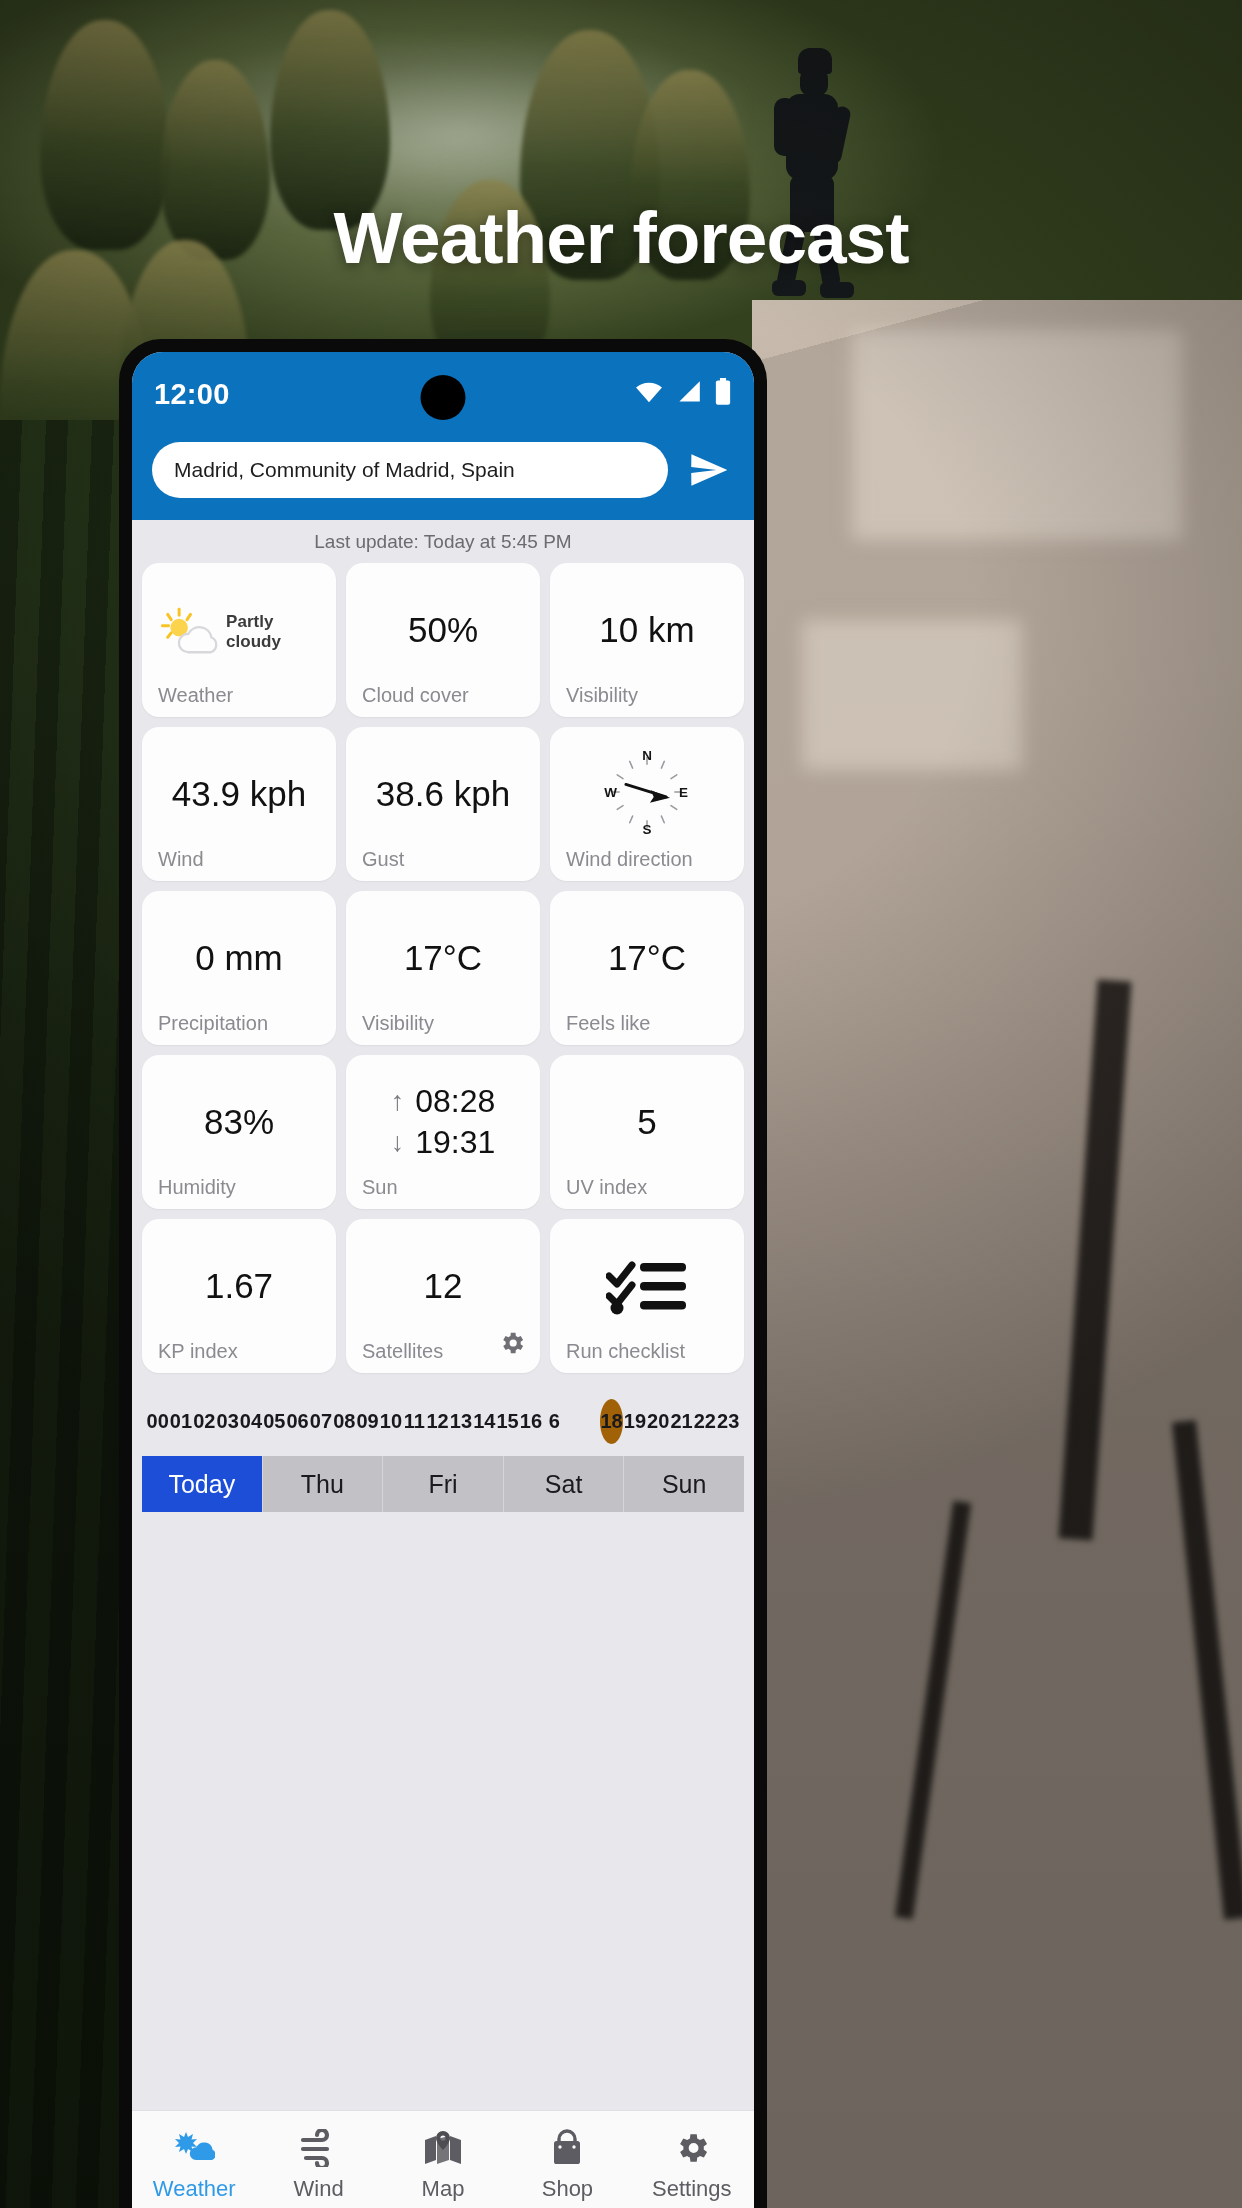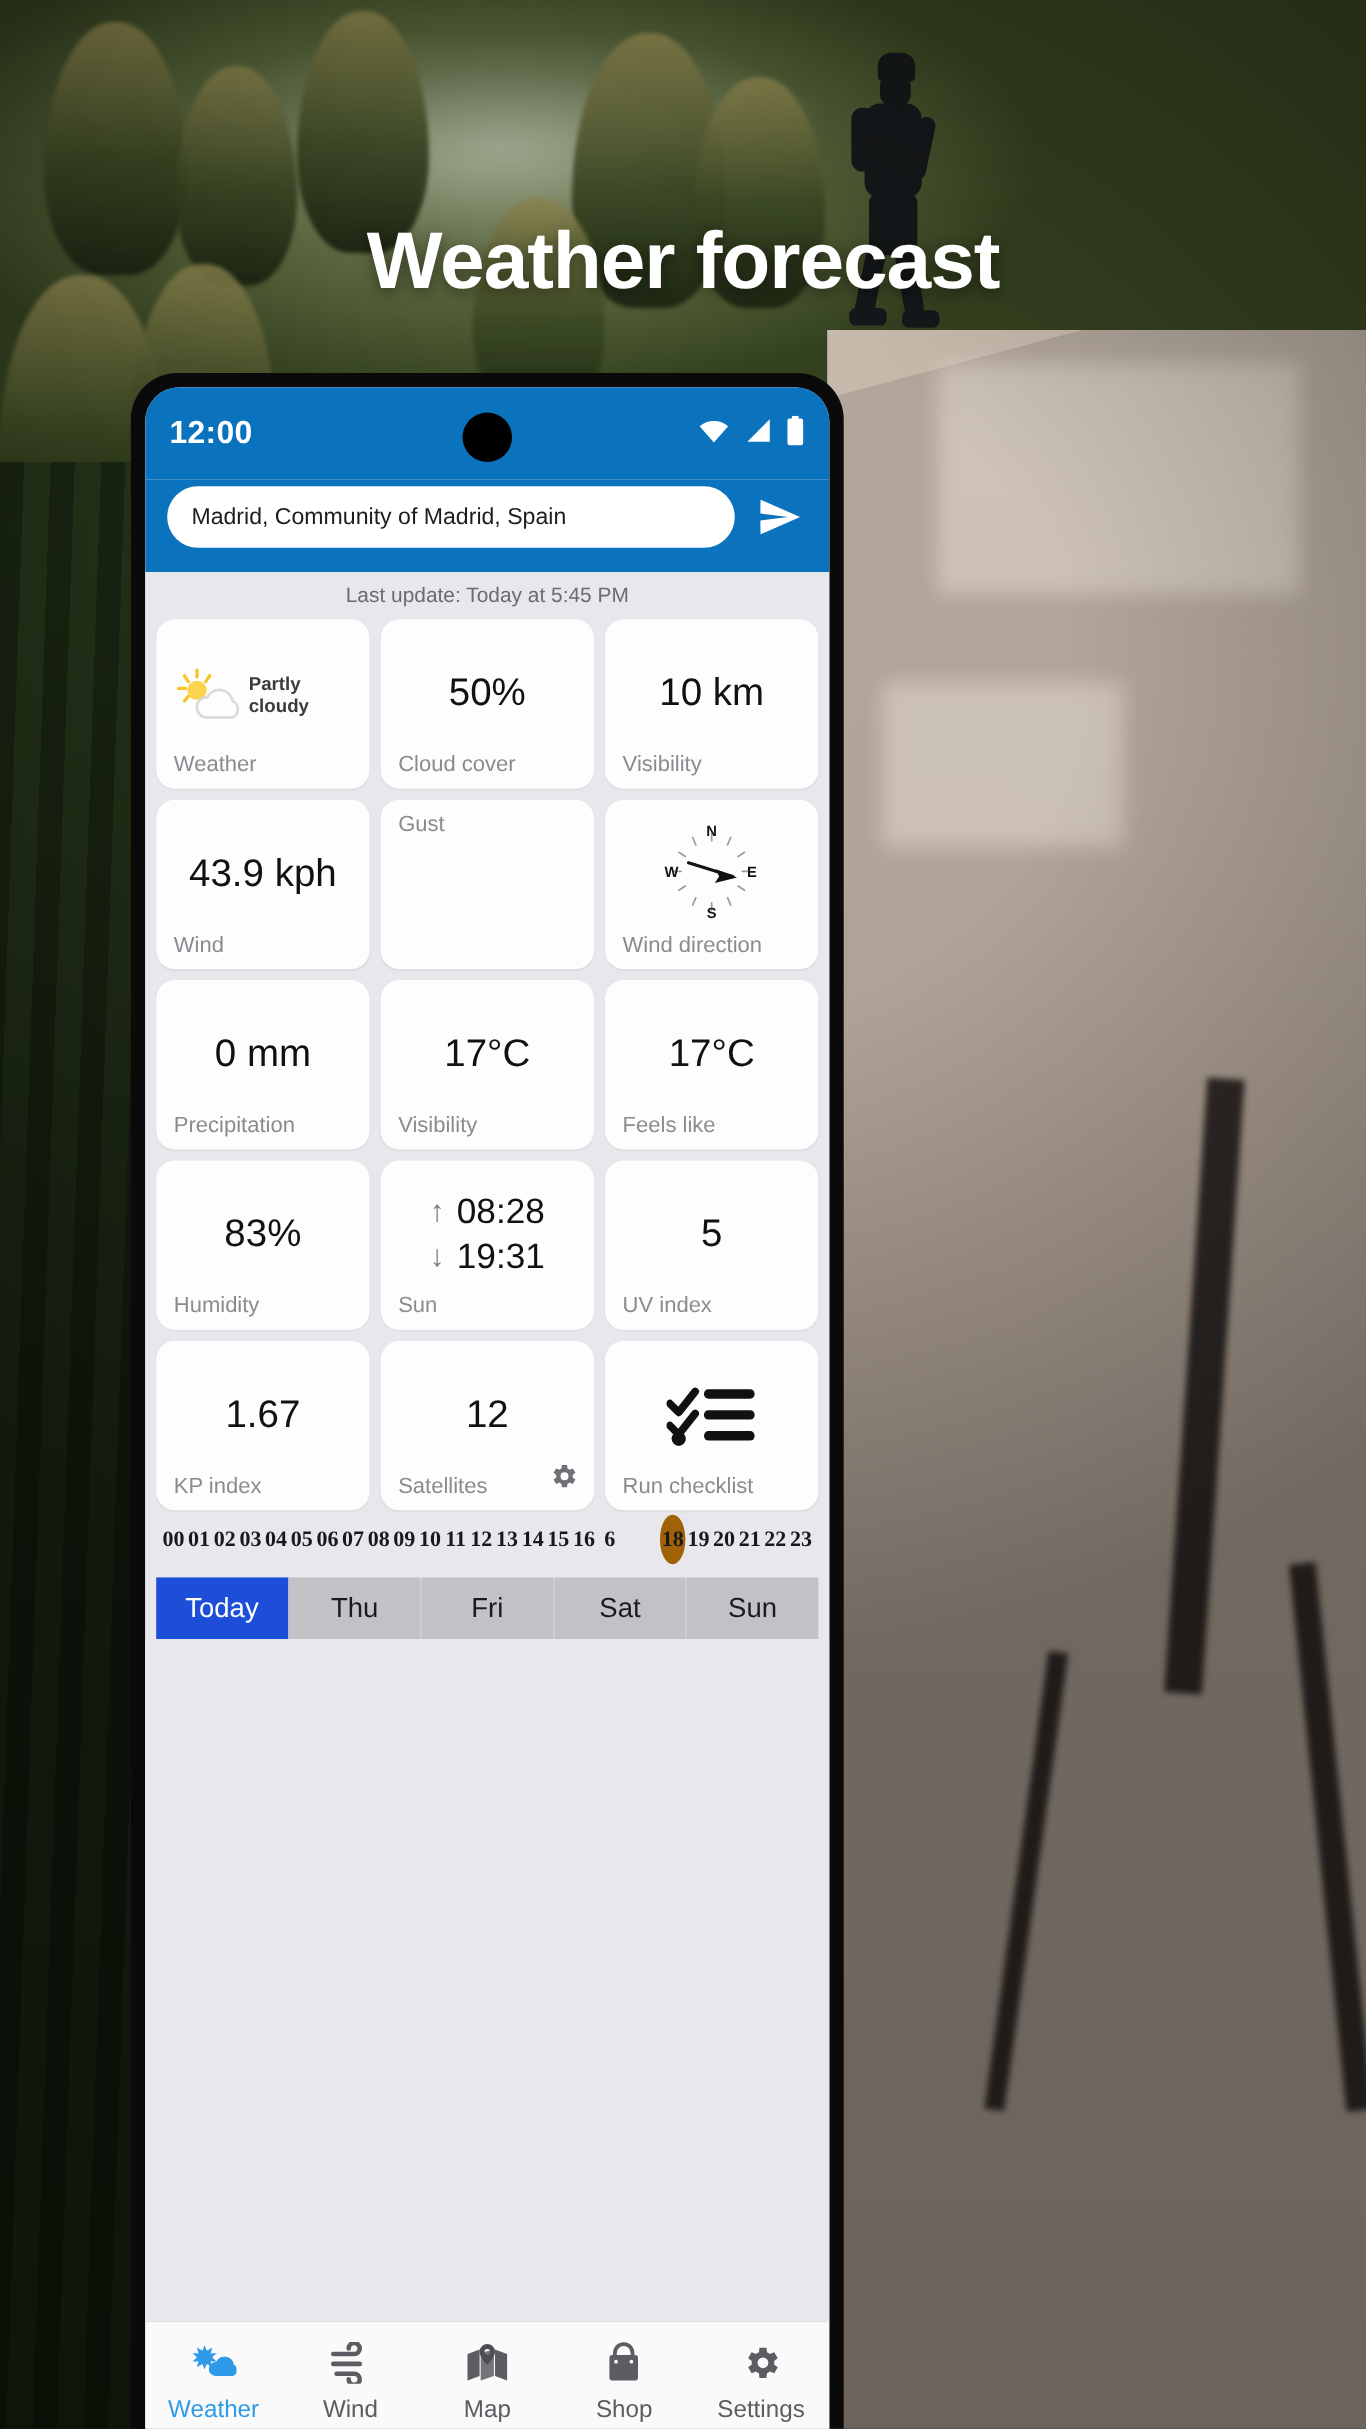--- a/index.html
+++ b/index.html
@@ -142,21 +142,21 @@
   .weather-cond { font-size:17px; font-weight:bold; color:#3b3b3b; }
   .sun-lines { flex:1; display:flex; flex-direction:column; align-items:center; justify-content:center; gap:4px; }
   .sun-line { font-size:32px; color:#111; display:flex; align-items:center; gap:11px; }
   .sun-arrow { color:#7c7c82; font-size:27px; }
   .gear-corner { position:absolute; right:14px; bottom:12px; }
   .checklist-wrap { flex:1; display:flex; align-items:center; justify-content:center; }
 
   
   #hours {
     display:flex; align-items:center; justify-content:space-between;
-    padding:4px 14px 12px 14px; flex:none;font-family:Liberation Serif, serif;
+    padding:26px 14px 12px 14px; flex:none;
   }
   .hour {
     font-size:20px; color:#19191c; font-weight:bold;
     width:33px; height:45px; line-height:45px; text-align:center;
     border-radius:50%;
   }
   .hour.active { background:#a16207;margin-left:34px; }
 
   
   #daytabs { display:flex; padding:0 10px 0 10px; flex:none; }
@@ -294,20 +294,21 @@
           <div class="card-val">10 km</div>
           <div class="card-label">Visibility</div>
         </div>
 
         <div class="card">
           <div class="card-val">43.9 kph</div>
           <div class="card-label">Wind</div>
         </div>
 
         <div class="card">
+          <div class="card-val">38.6 kph</div>
           <div class="card-label">Gust</div>
         </div>
 
         <div class="card">
           <div class="card-val">
             <svg width="96" height="96" viewBox="0 0 100 100">
               <g stroke="#9a9aa0" stroke-width="1.6" stroke-linecap="round">
                 <line x1="50" y1="12" x2="50" y2="19"></line>
                 <line x1="68" y1="16" x2="65" y2="23"></line>
                 <line x1="81" y1="30" x2="75" y2="34"></line>

